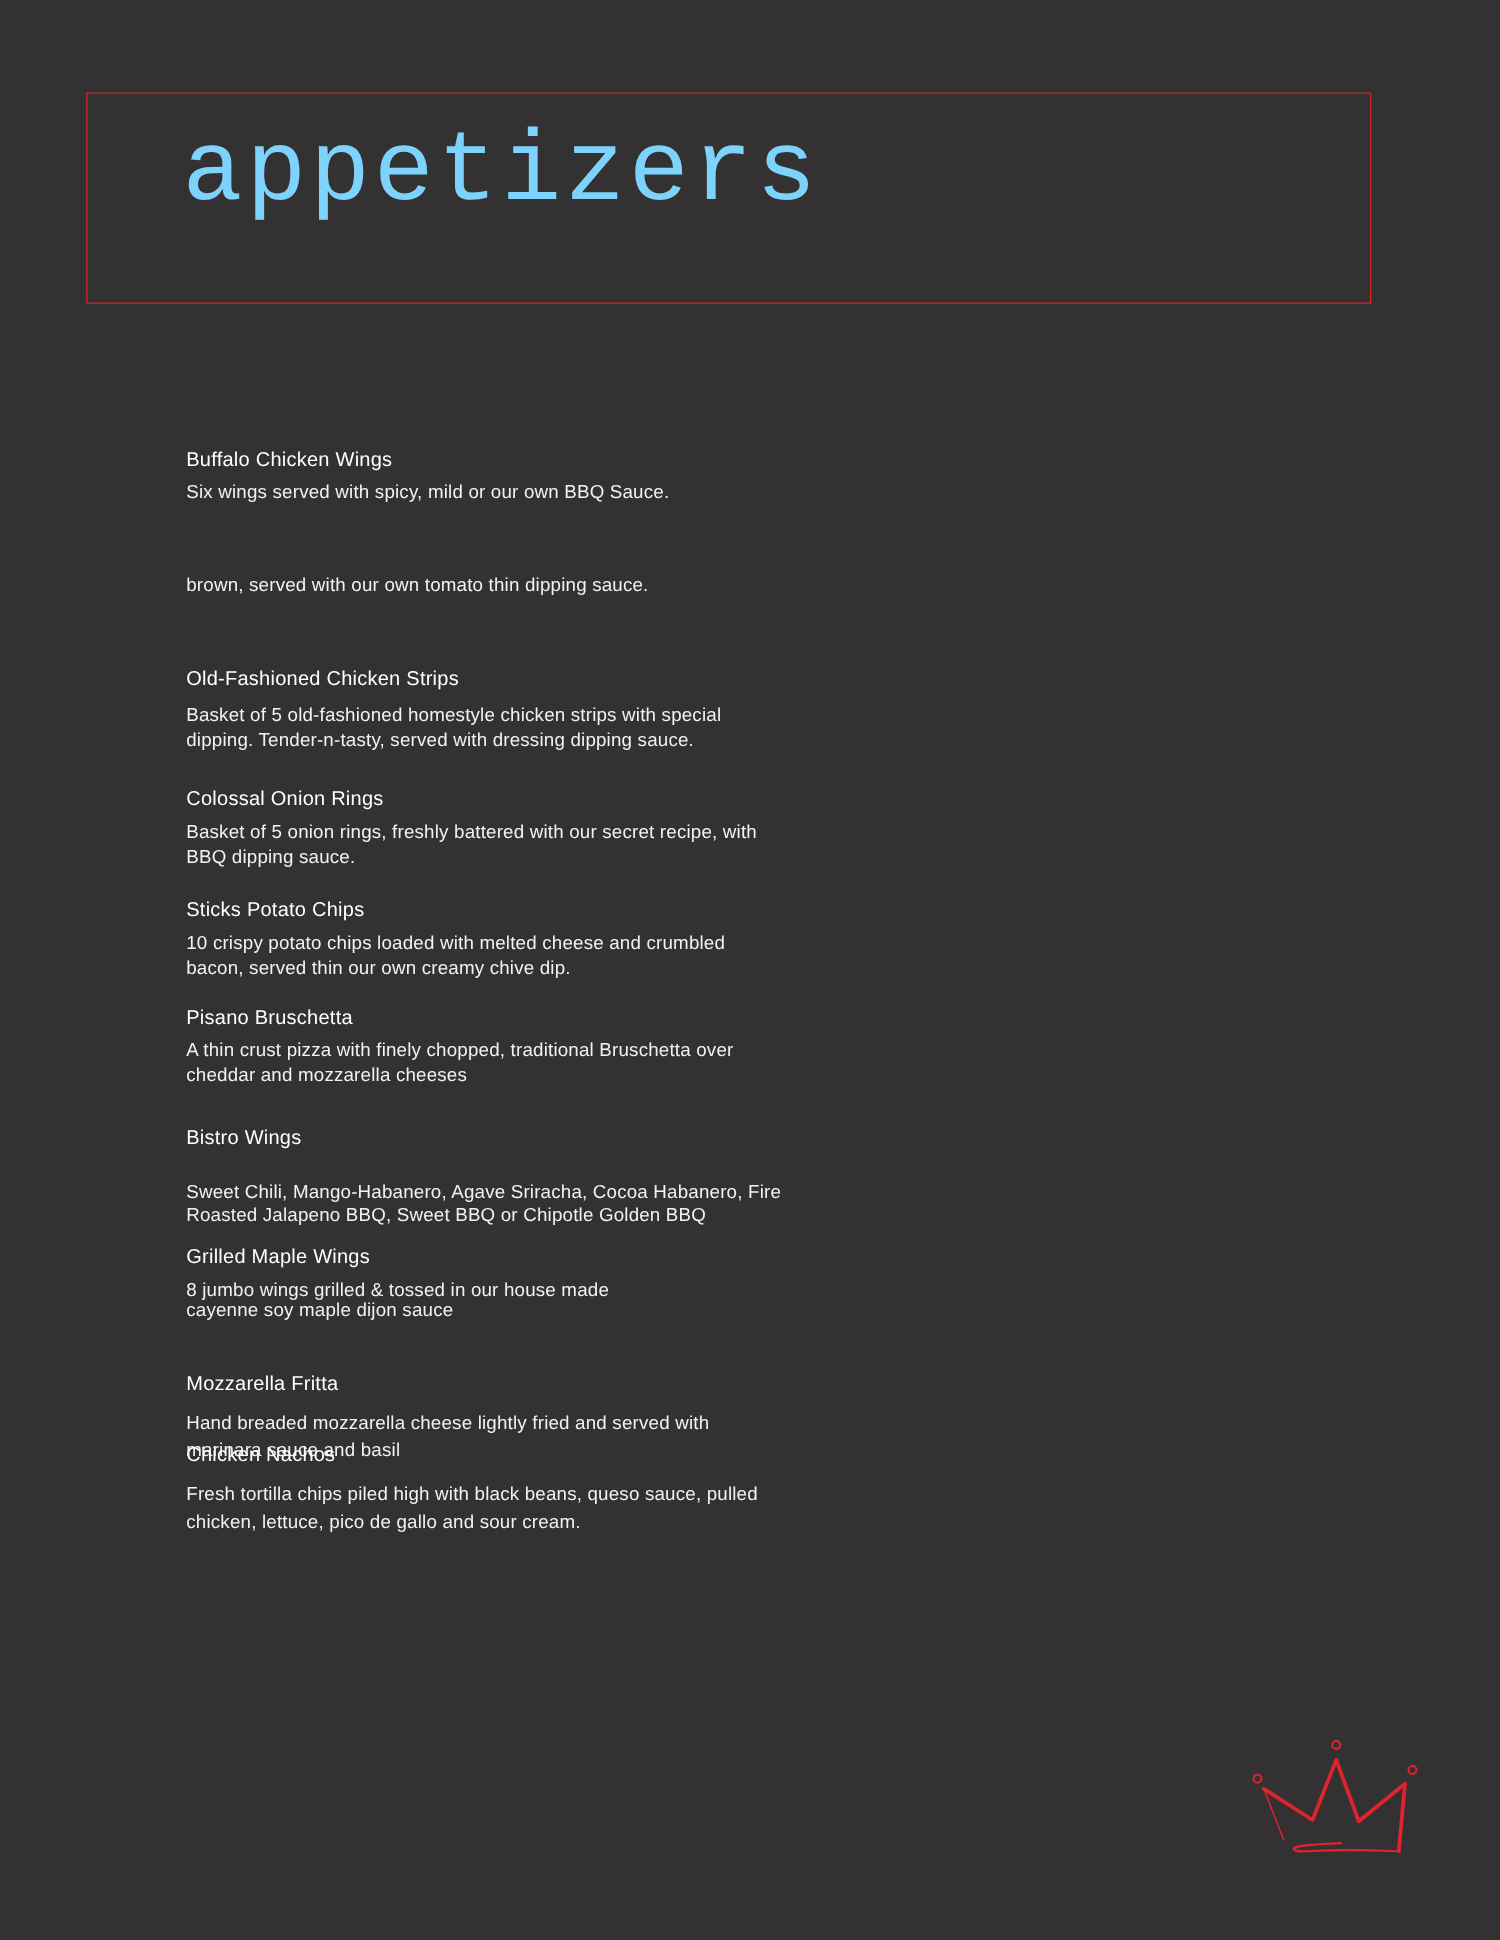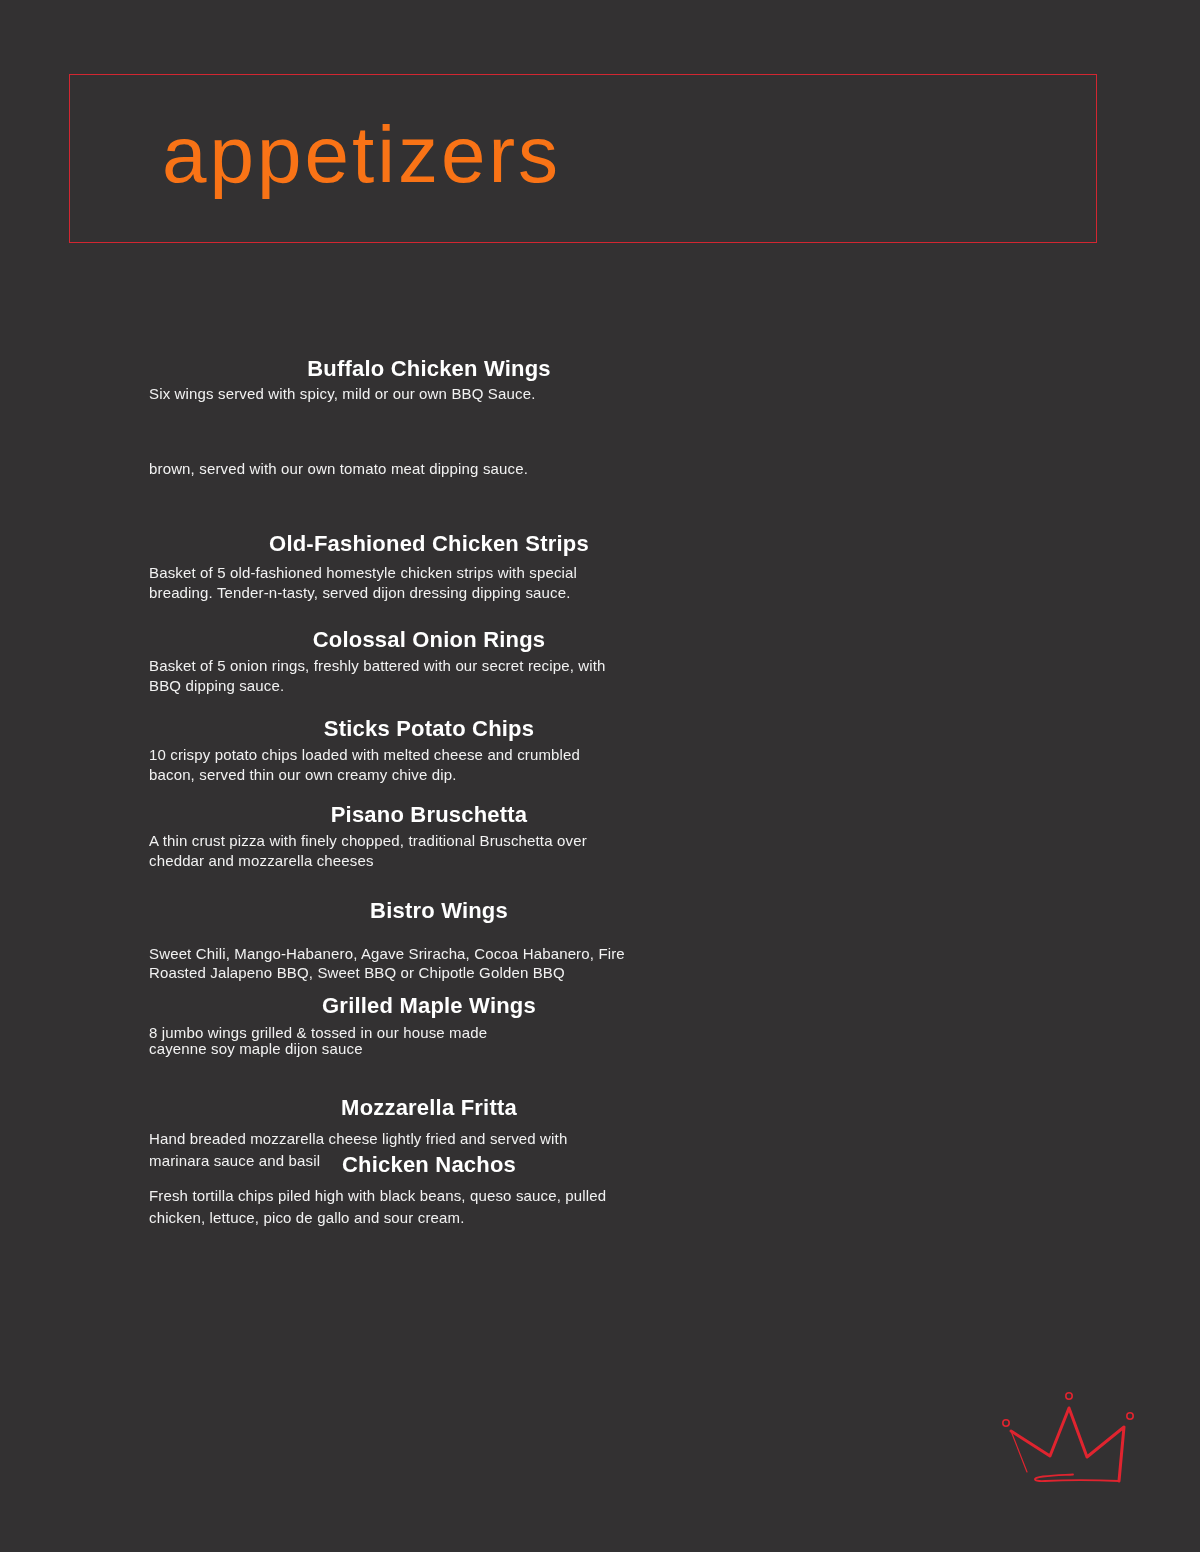--- a/index.html
+++ b/index.html
@@ -18,31 +18,30 @@
     border: 1.5px solid #d32631;
     box-sizing: border-box;
   }
   .title {
     position: absolute;
     left: 76px; top: 14px;
     font-size: 80px;
     font-weight: normal;
     letter-spacing: 3px;
     line-height: 100px;
-    margin: 16px;
-    color: #f97316;
-    font-family: Liberation Sans, sans-serif;
+    margin: 0;
+    color: #7dd3fc;
+    font-family: Liberation Mono, monospace;
     font-weight: 200;
   }
   .item { position: absolute; left: 149px; width: 560px; }
   .item-name {
-    font-size: 22px; font-weight: bold;
+    font-size: 16px; font-weight: normal;
     line-height: 24px; margin: 0;
     letter-spacing: 0.2px;
-    text-align: center;
   }
   .item-desc {
     font-size: 15px; line-height: 19.5px;
     margin: 0; color: #f2f2f2;
     letter-spacing: 0.15px;
   }
   .crown {
     position: absolute; left: 995px; top: 1385px;
     width: 145px; height: 105px;
   }
@@ -57,29 +56,29 @@
 <div class="item" style="top:357px">
   <p class="item-name">Buffalo Chicken Wings</p>
   <p class="item-desc" style="margin-top:3px">
     <span>Six wings served with spicy, mild or our own BBQ Sauce.</span>
   </p>
 </div>
 
 <div class="item" style="top:435px">
   <p class="item-desc" style="margin-top:4px">
     <br>
-    <span>brown, served with our own tomato meat dipping sauce.</span>
+    <span>brown, served with our own tomato thin dipping sauce.</span>
   </p>
 </div>
 
 <div class="item" style="top:532px">
   <p class="item-name">Old-Fashioned Chicken Strips</p>
   <p class="item-desc" style="margin-top:7px">
     <span>Basket of 5 old-fashioned homestyle chicken strips with special</span><br>
-    <span>breading. Tender-n-tasty, served dijon dressing dipping sauce.</span>
+    <span>dipping. Tender-n-tasty, served with dressing dipping sauce.</span>
   </p>
 </div>
 
 <div class="item" style="top:628px">
   <p class="item-name">Colossal Onion Rings</p>
   <p class="item-desc" style="margin-top:4px">
     <span>Basket of 5 onion rings, freshly battered with our secret recipe, with</span><br>
     <span>BBQ dipping sauce.</span>
   </p>
 </div>

